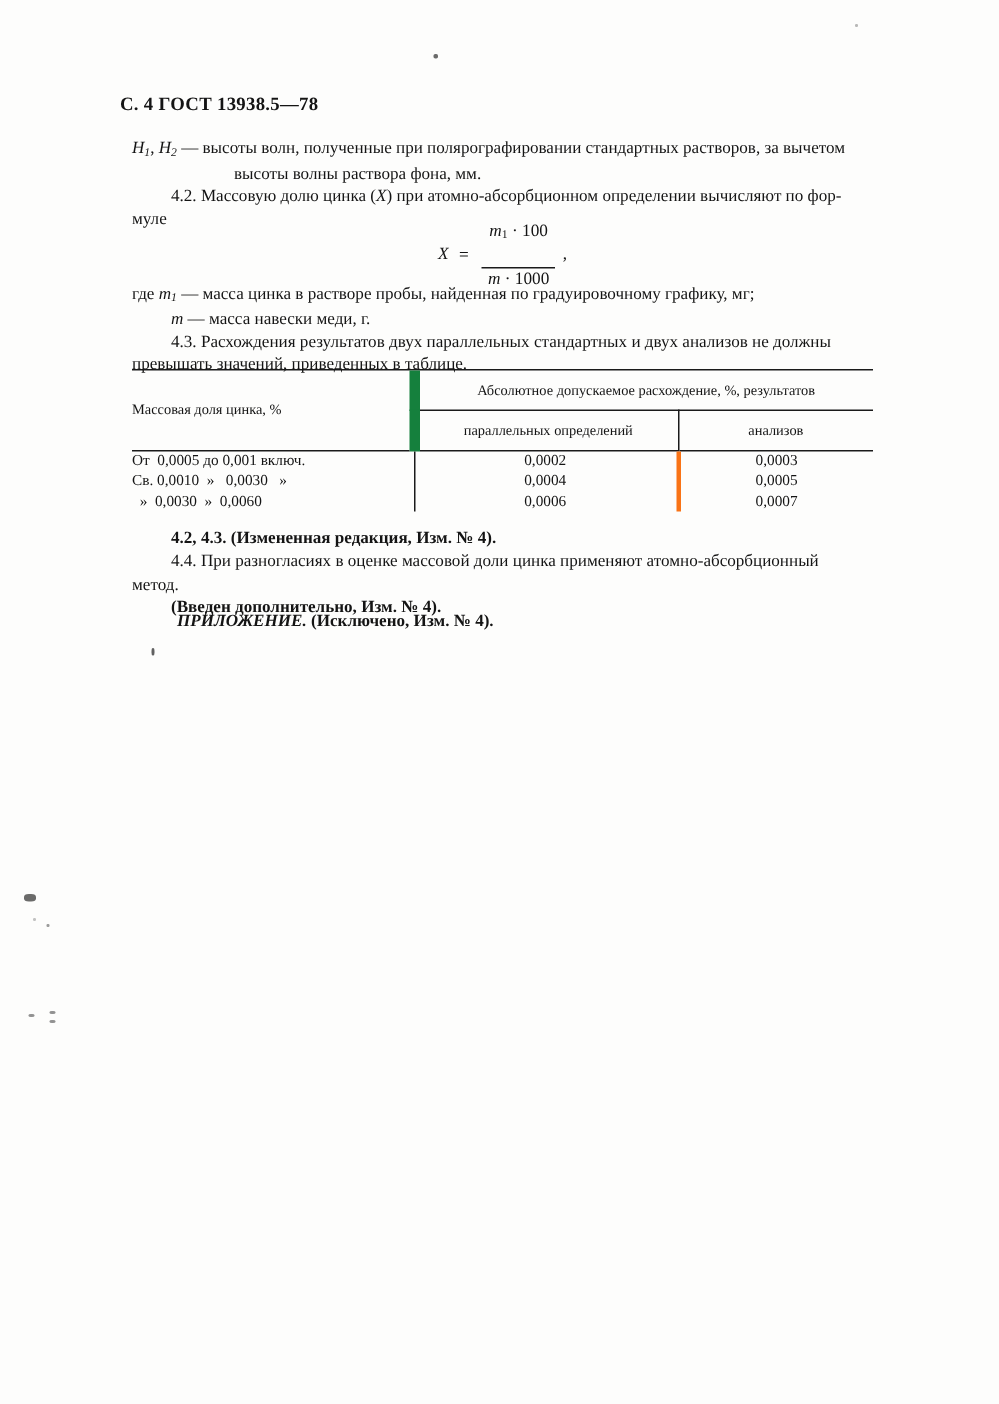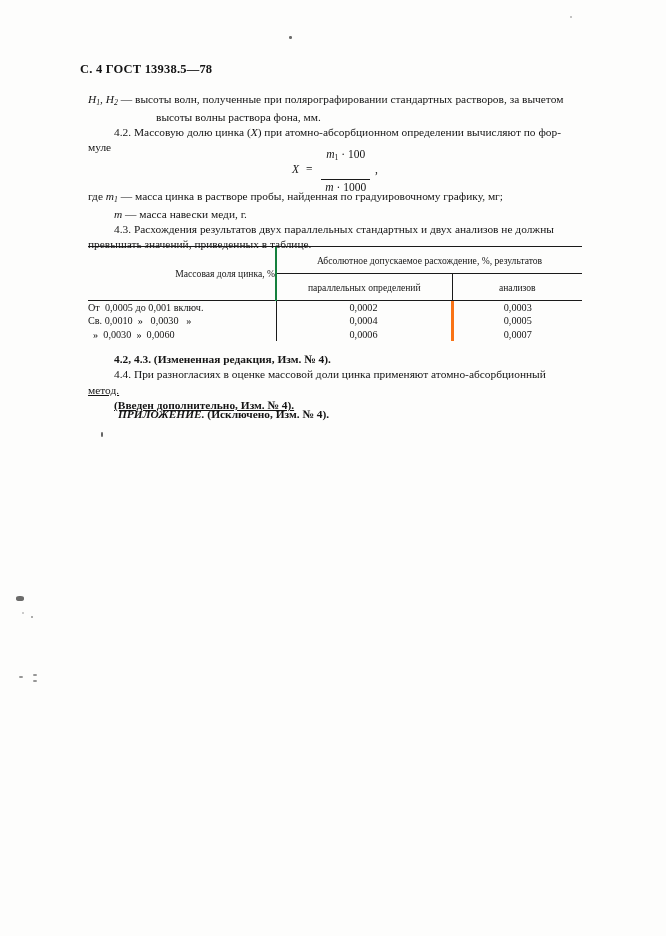--- a/index.html
+++ b/index.html
@@ -118,23 +118,23 @@
     font-size: 0;
     line-height: 0;
   }
   .rule-mid td {
     border-top: 1.5px solid #1a1a1a;
     height: 0;
     font-size: 0;
     line-height: 0;
   }
   .hdr-a {
-    text-align: right;
+    text-align: left;
     height: 52px;
-    border-right: 2px solid #15803d;
+    border-right: 7px solid #15803d;
   }
   .hdr-b {
     text-align: center;
     height: 26px;
     border-bottom: 1px solid #1a1a1a;
   }
   .hdr-c {
     text-align: center;
     height: 26px;
     border-right: 1px solid #1a1a1a;
@@ -164,21 +164,21 @@
   
   .post {
     position: absolute;
     left: 88px;
     top: 352px;
     width: 494px;
     font-size: 11.4px;
     line-height: 15.4px;
   }
   .post p { margin: 0; text-align: justify; }
-  .post p.left { text-align: left; text-decoration: underline; }
+  .post p.left { text-align: left; }
 
   .appendix {
     position: absolute;
     left: 92px;
     top: 408px;
     width: 494px;
     font-size: 11.4px;
   }
   .appendix .indent2 { display: inline-block; width: 26px; }
 

